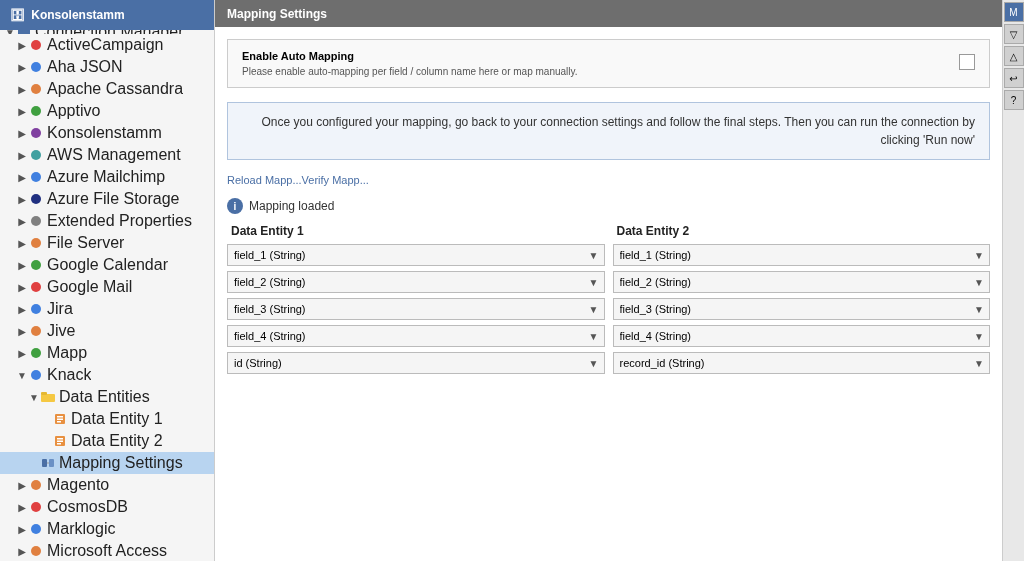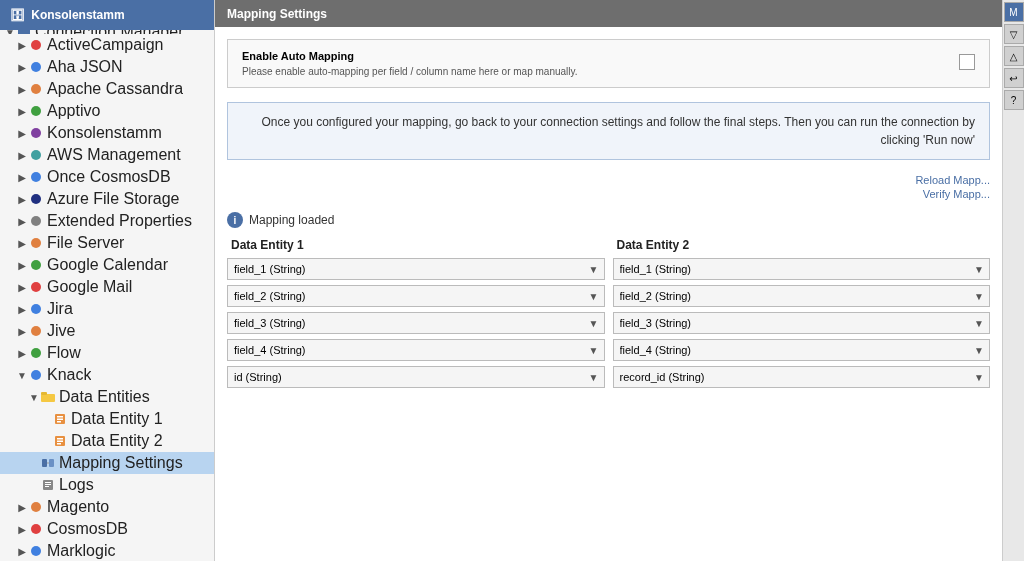--- a/index.html
+++ b/index.html
@@ -91,21 +91,21 @@
       margin-bottom: 14px;
       font-size: 11px;
       color: #333;
       line-height: 1.5;
       text-align: right;
     }
 
     
     .action-links {
       display: flex;
-      flex-direction: column;
+      flex-direction: row;
       align-items: flex-end;
       margin-bottom: 10px;
     }
     .action-links a {
       color: #4a6fa5;
       text-decoration: none;
       font-size: 11px;
       margin-bottom: 2px;
     }
 
@@ -265,21 +265,21 @@
         </span>
         <span class="node-label">AWS Management</span>
       </div>
       <div class="tree-item tree-indent-1">
         <span class="arrow">▶</span>
         <span class="node-icon">
           <svg width="12" height="12" viewBox="0 0 12 12">
             <circle cx="6" cy="6" r="5" fill="#4080e0"></circle>
           </svg>
         </span>
-        <span class="node-label">Once CosmosDB</span>
+        <span class="node-label">Azure Mailchimp</span>
       </div>
       <div class="tree-item tree-indent-1">
         <span class="arrow">▶</span>
         <span class="node-icon">
           <svg width="12" height="12" viewBox="0 0 12 12">
             <circle cx="6" cy="6" r="5" fill="#203080"></circle>
           </svg>
         </span>
         <span class="node-label">Azure File Storage</span>
       </div>
@@ -337,21 +337,21 @@
         </span>
         <span class="node-label">Jive</span>
       </div>
       <div class="tree-item tree-indent-1">
         <span class="arrow">▶</span>
         <span class="node-icon">
           <svg width="12" height="12" viewBox="0 0 12 12">
             <circle cx="6" cy="6" r="5" fill="#40a040"></circle>
           </svg>
         </span>
-        <span class="node-label">Flow</span>
+        <span class="node-label">Mapp</span>
       </div>
       <div class="tree-item tree-indent-1">
         <span class="arrow">▼</span>
         <span class="node-icon">
           <svg width="12" height="12" viewBox="0 0 12 12">
             <circle cx="6" cy="6" r="5" fill="#4080e0"></circle>
           </svg>
         </span>
         <span class="node-label">Knack</span>
       </div>
@@ -392,32 +392,20 @@
       <div class="tree-item tree-indent-2 selected">
         <span class="arrow"></span>
         <span class="node-icon">
           <svg width="14" height="12" viewBox="0 0 14 12">
             <rect x="1" y="2" width="5" height="8" rx="1" fill="#4a6fa5"></rect>
             <rect x="8" y="2" width="5" height="8" rx="1" fill="#6a90c5"></rect>
             <line x1="6" y1="6" x2="8" y2="6" stroke="#999" stroke-width="1"></line>
           </svg>
         </span>
         <span class="node-label">Mapping Settings</span>
-      </div>
-      <div class="tree-item tree-indent-2">
-        <span class="arrow"></span>
-        <span class="node-icon">
-          <svg width="12" height="12" viewBox="0 0 12 12">
-            <rect x="1" y="1" width="10" height="10" rx="1" fill="#888"></rect>
-            <rect x="3" y="3" width="6" height="1" fill="white"></rect>
-            <rect x="3" y="5" width="6" height="1" fill="white"></rect>
-            <rect x="3" y="7" width="4" height="1" fill="white"></rect>
-          </svg>
-        </span>
-        <span class="node-label">Logs</span>
       </div>
       <div class="tree-item tree-indent-1">
         <span class="arrow">▶</span>
         <span class="node-icon">
           <svg width="12" height="12" viewBox="0 0 12 12">
             <circle cx="6" cy="6" r="5" fill="#e08040"></circle>
           </svg>
         </span>
         <span class="node-label">Magento</span>
       </div>

